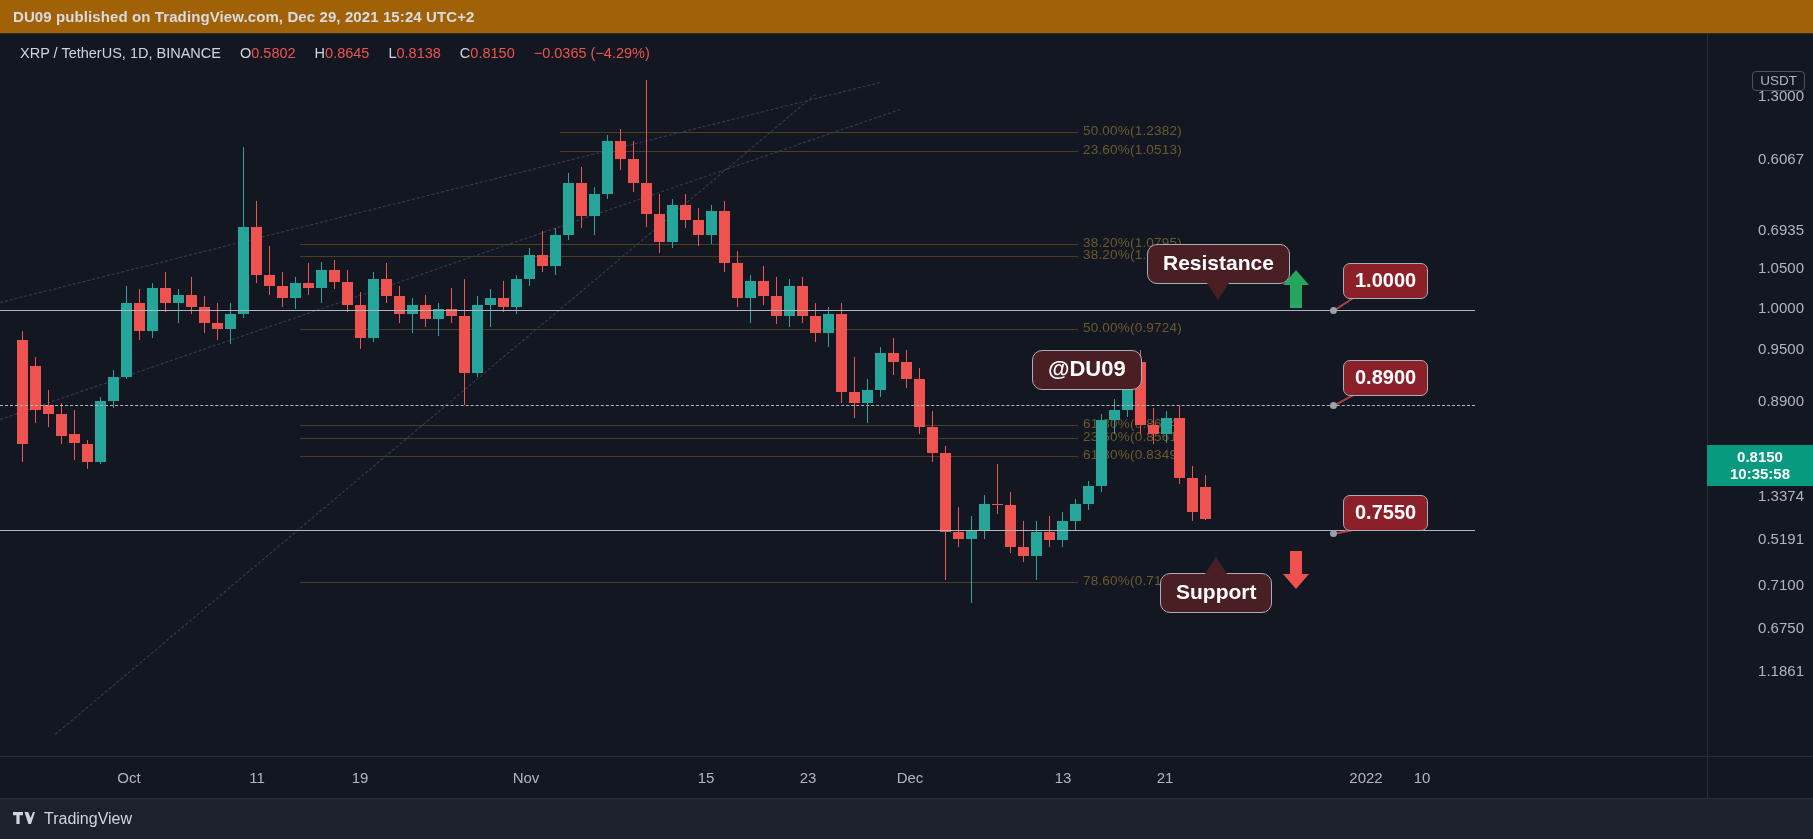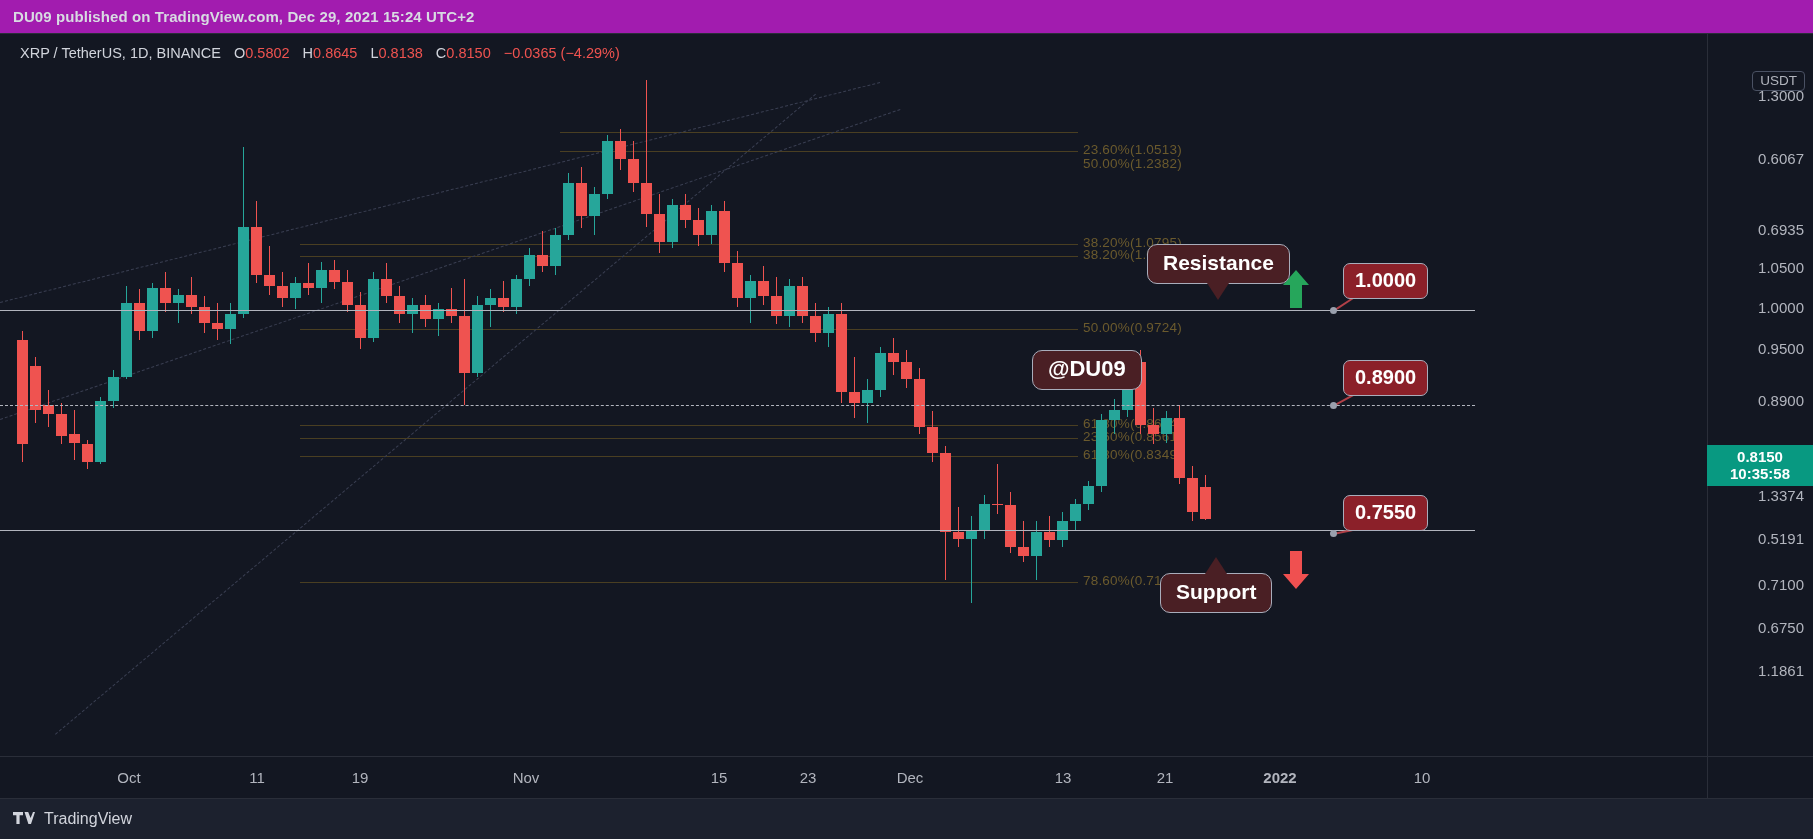--- a/index.html
+++ b/index.html
@@ -7,21 +7,21 @@
   body {
     background:#131722;
     font-family:"Liberation Sans", sans-serif;
     color:#d1d4dc;
     position:relative;
   }
 
   
   #publish-bar {
     position:absolute; left:0; top:0; width:1813px; height:33px;
-    background:#a21caf;
+    background:#a16207;
     display:flex; align-items:center;
   }
   #publish-text {
     font-size:15px; font-weight:bold; color:#d8dbe2;
     padding-left:13px; letter-spacing:.1px;
   }
 
   
   #chart-frame {
     position:absolute; left:0; top:33px; width:1813px; height:765px;
@@ -44,21 +44,21 @@
   }
   #time-axis-sep {
     position:absolute; left:1707px; top:722px; width:1px; height:43px;
     background:#2a2e39;
   }
 
   
   #legend {
     position:absolute; left:20px; top:11px;
     font-size:14.5px; white-space:nowrap; z-index:40;
-    display:flex; align-items:baseline; gap:4px;
+    display:flex; align-items:baseline; gap:10px;
   }
   #legend .sym { color:#d1d4dc; }
   #legend .ohlc { margin-left:9px; color:#d1d4dc; }
   #legend .ohlc .lab { color:#d1d4dc; }
   #legend .ohlc .val { color:#ef5350; }
   #legend .chg { margin-left:9px; color:#ef5350; }
 
   
   .hline { position:absolute; left:0; height:0; border-top:1px solid; }
   .level-solid { border-color:#b2b5be; width:1475px; }
@@ -173,21 +173,21 @@
         <span class="lab">L</span><span class="val">0.8138</span>
       </span>
       <span class="ohlc">
         <span class="lab">C</span><span class="val">0.8150</span>
       </span>
       <span class="chg">−0.0365 (−4.29%)</span>
     </div>
 
     <div id="fib-layer">
         <div class="fibline" style="left: 560px; top: 98px; width: 518px;"></div>
-        <div class="fiblabel" style="left: 1083px; top: 89px; margin-top: 33px;">50.00%(1.2382)</div>
+        <div class="fiblabel" style="left: 1083px; top: 89px;">50.00%(1.2382)</div>
         <div class="fibline" style="left: 560px; top: 117px; width: 518px;"></div>
         <div class="fiblabel" style="left: 1083px; top: 108px;">23.60%(1.0513)</div>
         <div class="fibline" style="left: 300px; top: 210px; width: 778px;"></div>
         <div class="fiblabel" style="left: 1083px; top: 201px;">38.20%(1.0795)</div>
         <div class="fibline" style="left: 300px; top: 222px; width: 778px;"></div>
         <div class="fiblabel" style="left: 1083px; top: 213px;">38.20%(1.0639)</div>
         <div class="fibline" style="left: 300px; top: 295px; width: 778px;"></div>
         <div class="fiblabel" style="left: 1083px; top: 286px;">50.00%(0.9724)</div>
         <div class="fibline" style="left: 300px; top: 391px; width: 778px;"></div>
         <div class="fiblabel" style="left: 1083px; top: 382px;">61.80%(0.8654)</div>
@@ -626,26 +626,26 @@
       <div>0.8150</div>
       <div class="cd">10:35:58</div>
     </div>
   </div>
 
   <div id="time-axis">
       <div class="ta-label" style="left: 129px;">Oct</div>
       <div class="ta-label" style="left: 257px;">11</div>
       <div class="ta-label" style="left: 360px;">19</div>
       <div class="ta-label" style="left: 526px;">Nov</div>
-      <div class="ta-label" style="left: 706px; margin-left: 13px;">15</div>
+      <div class="ta-label" style="left: 706px;">15</div>
       <div class="ta-label" style="left: 808px;">23</div>
       <div class="ta-label" style="left: 910px;">Dec</div>
       <div class="ta-label" style="left: 1063px;">13</div>
       <div class="ta-label" style="left: 1165px;">21</div>
-      <div class="ta-label" style="left: 1280px; font-weight: bold;">2022</div>
+      <div class="ta-label" style="left: 1366px;">2022</div>
       <div class="ta-label" style="left: 1422px;">10</div>
     </div>
   <div id="time-axis-sep"></div>
 
 </div>
 
 <div id="footer">
   <svg width="22" height="15" viewBox="0 0 22 15">
     <path d="M0 0 H10 V3.2 H6.6 V12 H3.4 V3.2 H0 Z" fill="#d1d4dc"></path>
     <path d="M11.5 0 H15.2 L17.6 6 L20 0 H22 L18 12 H15.4 Z" fill="#d1d4dc"></path>

